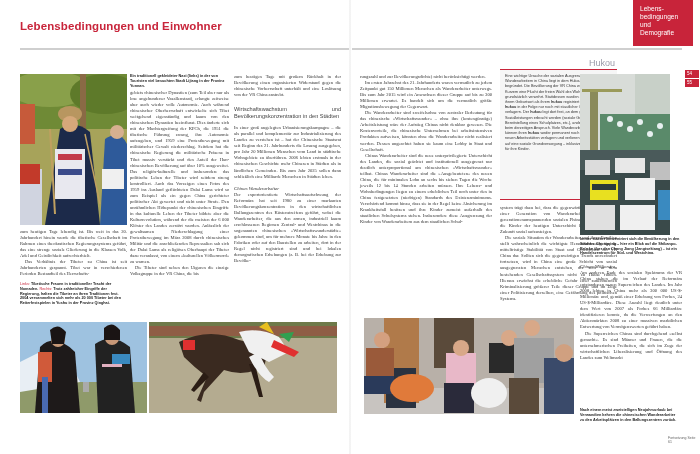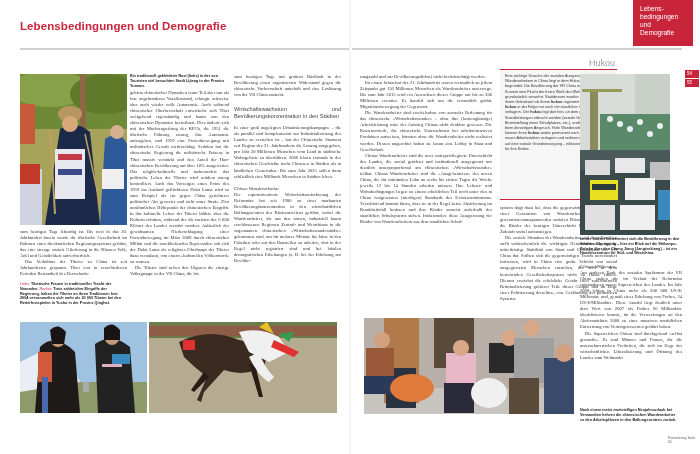--- a/index.html
+++ b/index.html
@@ -29,21 +29,21 @@
 
   .infobox { position: absolute; left: 500px; top: 70px; width: 117px; height: 130px; background: #f6f6f6; border-bottom: 1px solid #c8243a; padding: 4px 5px; font-family: "Liberation Sans", sans-serif; font-size: 3.8px; line-height: 5.2px; color: #333; }
   .infobox-title { position: absolute; left: 500px; top: 58px; width: 117px; text-align: right; font-family: "Liberation Sans", sans-serif; font-size: 9px; color: #9a9aa8; border-bottom: 1px solid #c8243a; padding-right: 2px; line-height: 11px; }
   .infobox b { font-weight: bold; }
 
   .footer-ref { position: absolute; left: 668px; top: 436px; font-family: "Liberation Sans", sans-serif; font-size: 3.5px; color: #666; }
 </style>
 </head>
 <body>
 
-<div class="title">Lebensbedingungen und Demografie</div>
+<div class="title">Lebensbedingungen und Einwohner</div>
 <div class="rule left"></div>
 <div class="rule right"></div>
 <div class="spine"></div>
 
 <div class="tab-box">
   <span>Lebens-</span>
   <span>bedingungen und</span>
   <span>Demografie</span>
 </div>
 <div class="pagenums">

